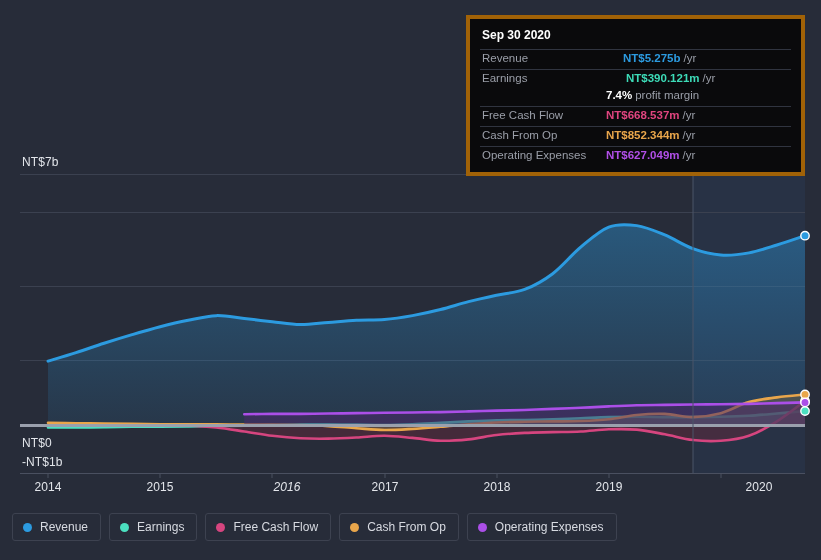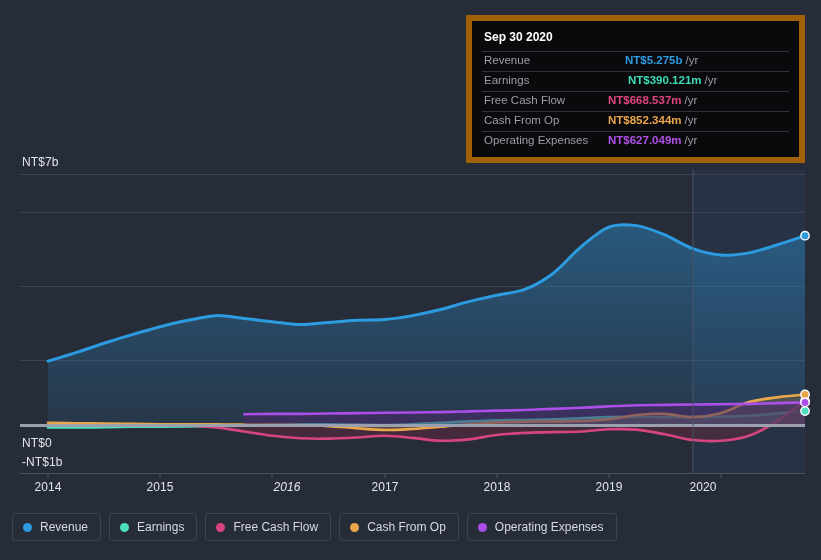--- a/index.html
+++ b/index.html
@@ -51,21 +51,21 @@
     letter-spacing: .1px;
   }
 
   
   #tooltip {
     position: absolute;
     left: 466px;
     top: 15px;
     width: 339px;
     background: #0a0a0c;
-    border: 6px solid #a16207;
+    border: 4px solid #a16207;
     box-sizing: border-box;
     padding: 8px 10px 6px 10px;
     font-size: 11.5px;
   }
   #tooltip .tt-title {
     font-weight: bold;
     font-size: 12px;
     color: #ffffff;
     padding: 1px 0 7px 2px;
   }
@@ -190,34 +190,38 @@
       <div class="y-label" style="left: 22px; top: 455px;">-NT$1b</div>
     </div>
 
   <div id="x-labels">
       <div class="x-label" style="left: 48px; top: 480px;">2014</div>
       <div class="x-label" style="left: 160px; top: 480px;">2015</div>
       <div class="x-label" style="left: 287px; top: 480px; font-style: italic;">2016</div>
       <div class="x-label" style="left: 385px; top: 480px;">2017</div>
       <div class="x-label" style="left: 497px; top: 480px;">2018</div>
       <div class="x-label" style="left: 609px; top: 480px;">2019</div>
-      <div class="x-label" style="left: 703px; top: 480px;">2020</div>
+      <div class="x-label" style="left: 759px; top: 480px;">2020</div>
     </div>
 
   <div id="tooltip">
     <div class="tt-title">Sep 30 2020</div>
     <div id="tt-rows">
         <div class="tt-row">
           <div class="tt-key">Revenue</div>
           <div><span class="tt-val" style="color: rgb(44, 155, 224); margin-left: 17px;">NT$5.275b</span><span class="tt-unit">/yr</span></div>
         </div>
         <div class="tt-row">
           <div class="tt-key">Earnings</div>
           <div><span class="tt-val" style="color: rgb(61, 220, 184); padding-left: 20px;">NT$390.121m</span><span class="tt-unit">/yr</span></div>
         </div>
+        <div class="tt-row noline">
+          <div class="tt-key"></div>
+          <div><span class="tt-val" style="color: rgb(255, 255, 255);">7.4%</span><span class="tt-unit">profit margin</span></div>
+        </div>
         <div class="tt-row">
           <div class="tt-key">Free Cash Flow</div>
           <div><span class="tt-val" style="color: rgb(224, 69, 127);">NT$668.537m</span><span class="tt-unit">/yr</span></div>
         </div>
         <div class="tt-row">
           <div class="tt-key">Cash From Op</div>
           <div><span class="tt-val" style="color: rgb(233, 166, 75);">NT$852.344m</span><span class="tt-unit">/yr</span></div>
         </div>
         <div class="tt-row">
           <div class="tt-key">Operating Expenses</div>

